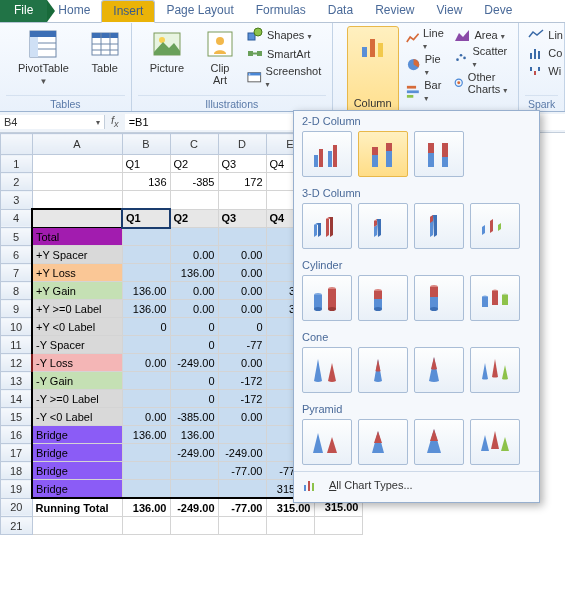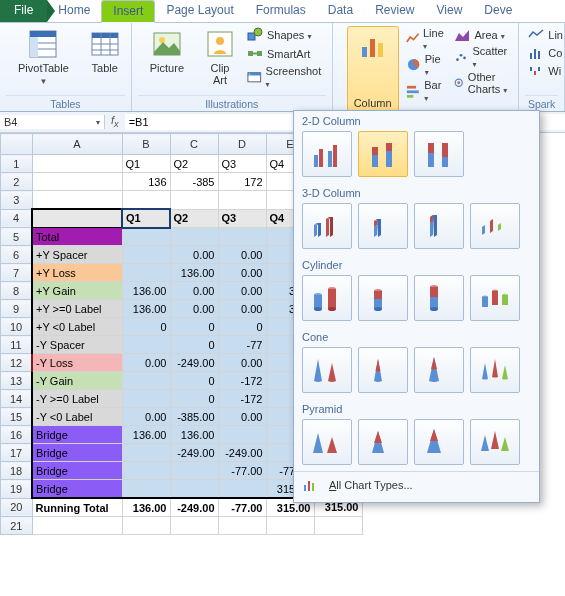--- a/index.html
+++ b/index.html
@@ -37,21 +37,21 @@
     border-left: 8px solid #186a3a;
     z-index: 0;
   }
   .tab {
     padding: 3px 11px;
     color: #4a6a99;
     font-size: 12px;
     cursor: default;
   }
   .tab.active {
-    background: #84cc16;
+    background: #eab308;
     border: 1px solid #b6c4d6;
     border-bottom: 1px solid #f6f9fd;
     border-radius: 3px 3px 0 0;
     color: #3b5a88;
     font-weight: 500;
     margin-bottom: -1px;
   }
 
   
   .ribbon {

